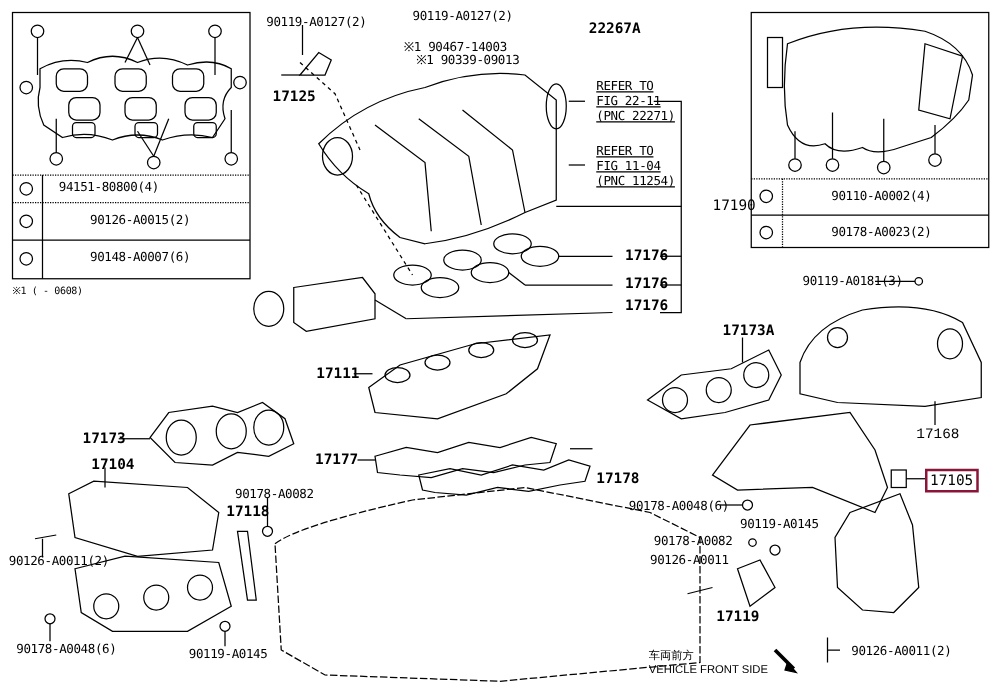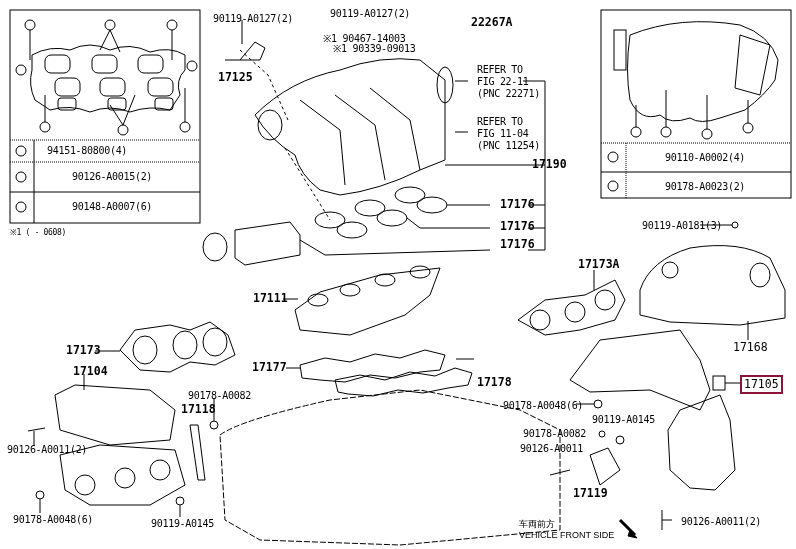--- a/index.html
+++ b/index.html
@@ -1,19 +1,19 @@
 <!DOCTYPE html>
 <html><head>
 <meta charset="utf-8">
 <style>
   html,body{margin:0;padding:0;background:#fff;}
   body{width:796px;height:549px;position:relative;overflow:hidden;font-family:"DejaVu Sans Mono","Liberation Mono",monospace;color:#000;}
   .lbl{position:absolute;font-size:10px;line-height:11px;white-space:nowrap;letter-spacing:-0.3px;}
   .lbl.big{font-size:11.5px;font-weight:bold;letter-spacing:0;}
-  .lbl.ref{font-size:10px;line-height:12px;white-space:pre;}
+  .lbl.ref{font-size:10px;line-height:12px;white-space:pre;text-decoration:underline;}
   svg{position:absolute;left:0;top:0;}
   .hl{position:absolute;border:2px solid #8b1538;padding:0 2px;font-weight:normal;font-size:11.5px;line-height:15px;}
   .foot{position:absolute;font-family:"Liberation Sans",sans-serif;font-size:9px;white-space:nowrap;}
 </style>
 </head>
 <body>
 
 <svg width="796" height="549" viewBox="0 0 796 549" fill="none" stroke="#000" stroke-width="1">
 
   <rect x="10" y="10" width="190" height="213"></rect>
@@ -206,28 +206,28 @@
 <div class="lbl" style="left:330px;top:8px;">90119-A0127(2)</div>
 <div class="lbl big" style="left:471px;top:17px;">22267A</div>
 <div class="lbl" style="left:323px;top:33px;text-align:center;">※1 90467-14003</div>
 <div class="lbl" style="left:333px;top:43px;">※1 90339-09013</div>
 <div class="lbl ref" style="left:477px;top:64px;">REFER TO
 FIG 22-11
 (PNC 22271)</div>
 <div class="lbl ref" style="left:477px;top:116px;">REFER TO
 FIG 11-04
 (PNC 11254)</div>
-<div class="lbl big" style="left:532px;top:159px;font-weight:bold;">17190</div>
+<div class="lbl big" style="left:570px;top:159px;font-weight:normal;">17190</div>
 <div class="lbl big" style="left:500px;top:199px;">17176</div>
 <div class="lbl big" style="left:500px;top:221px;">17176</div>
 <div class="lbl big" style="left:500px;top:239px;">17176</div>
 <div class="lbl" style="left:642px;top:220px;">90119-A0181(3)</div>
 <div class="lbl big" style="left:578px;top:259px;">17173A</div>
 <div class="lbl big" style="left:253px;top:293px;">17111</div>
-<div class="lbl big" style="left:733px;top:342px;font-weight:normal;">17168</div>
+<div class="lbl big" style="left:733px;top:342px;font-weight:normal;font-family:Liberation Mono, monospace;">17168</div>
 <div class="lbl big" style="left:66px;top:345px;">17173</div>
 <div class="lbl big" style="left:252px;top:362px;">17177</div>
 <div class="lbl big" style="left:477px;top:353px;margin-top:24px;">17178</div>
 <div class="lbl big" style="left:73px;top:366px;">17104</div>
 <div class="hl" style="left:740px;top:375px;">17105</div>
 <div class="lbl" style="left:188px;top:390px;">90178-A0082</div>
 <div class="lbl big" style="left:181px;top:404px;">17118</div>
 <div class="lbl" style="left:7px;top:444px;">90126-A0011(2)</div>
 <div class="lbl" style="left:13px;top:514px;">90178-A0048(6)</div>
 <div class="lbl" style="left:151px;top:518px;">90119-A0145</div>

